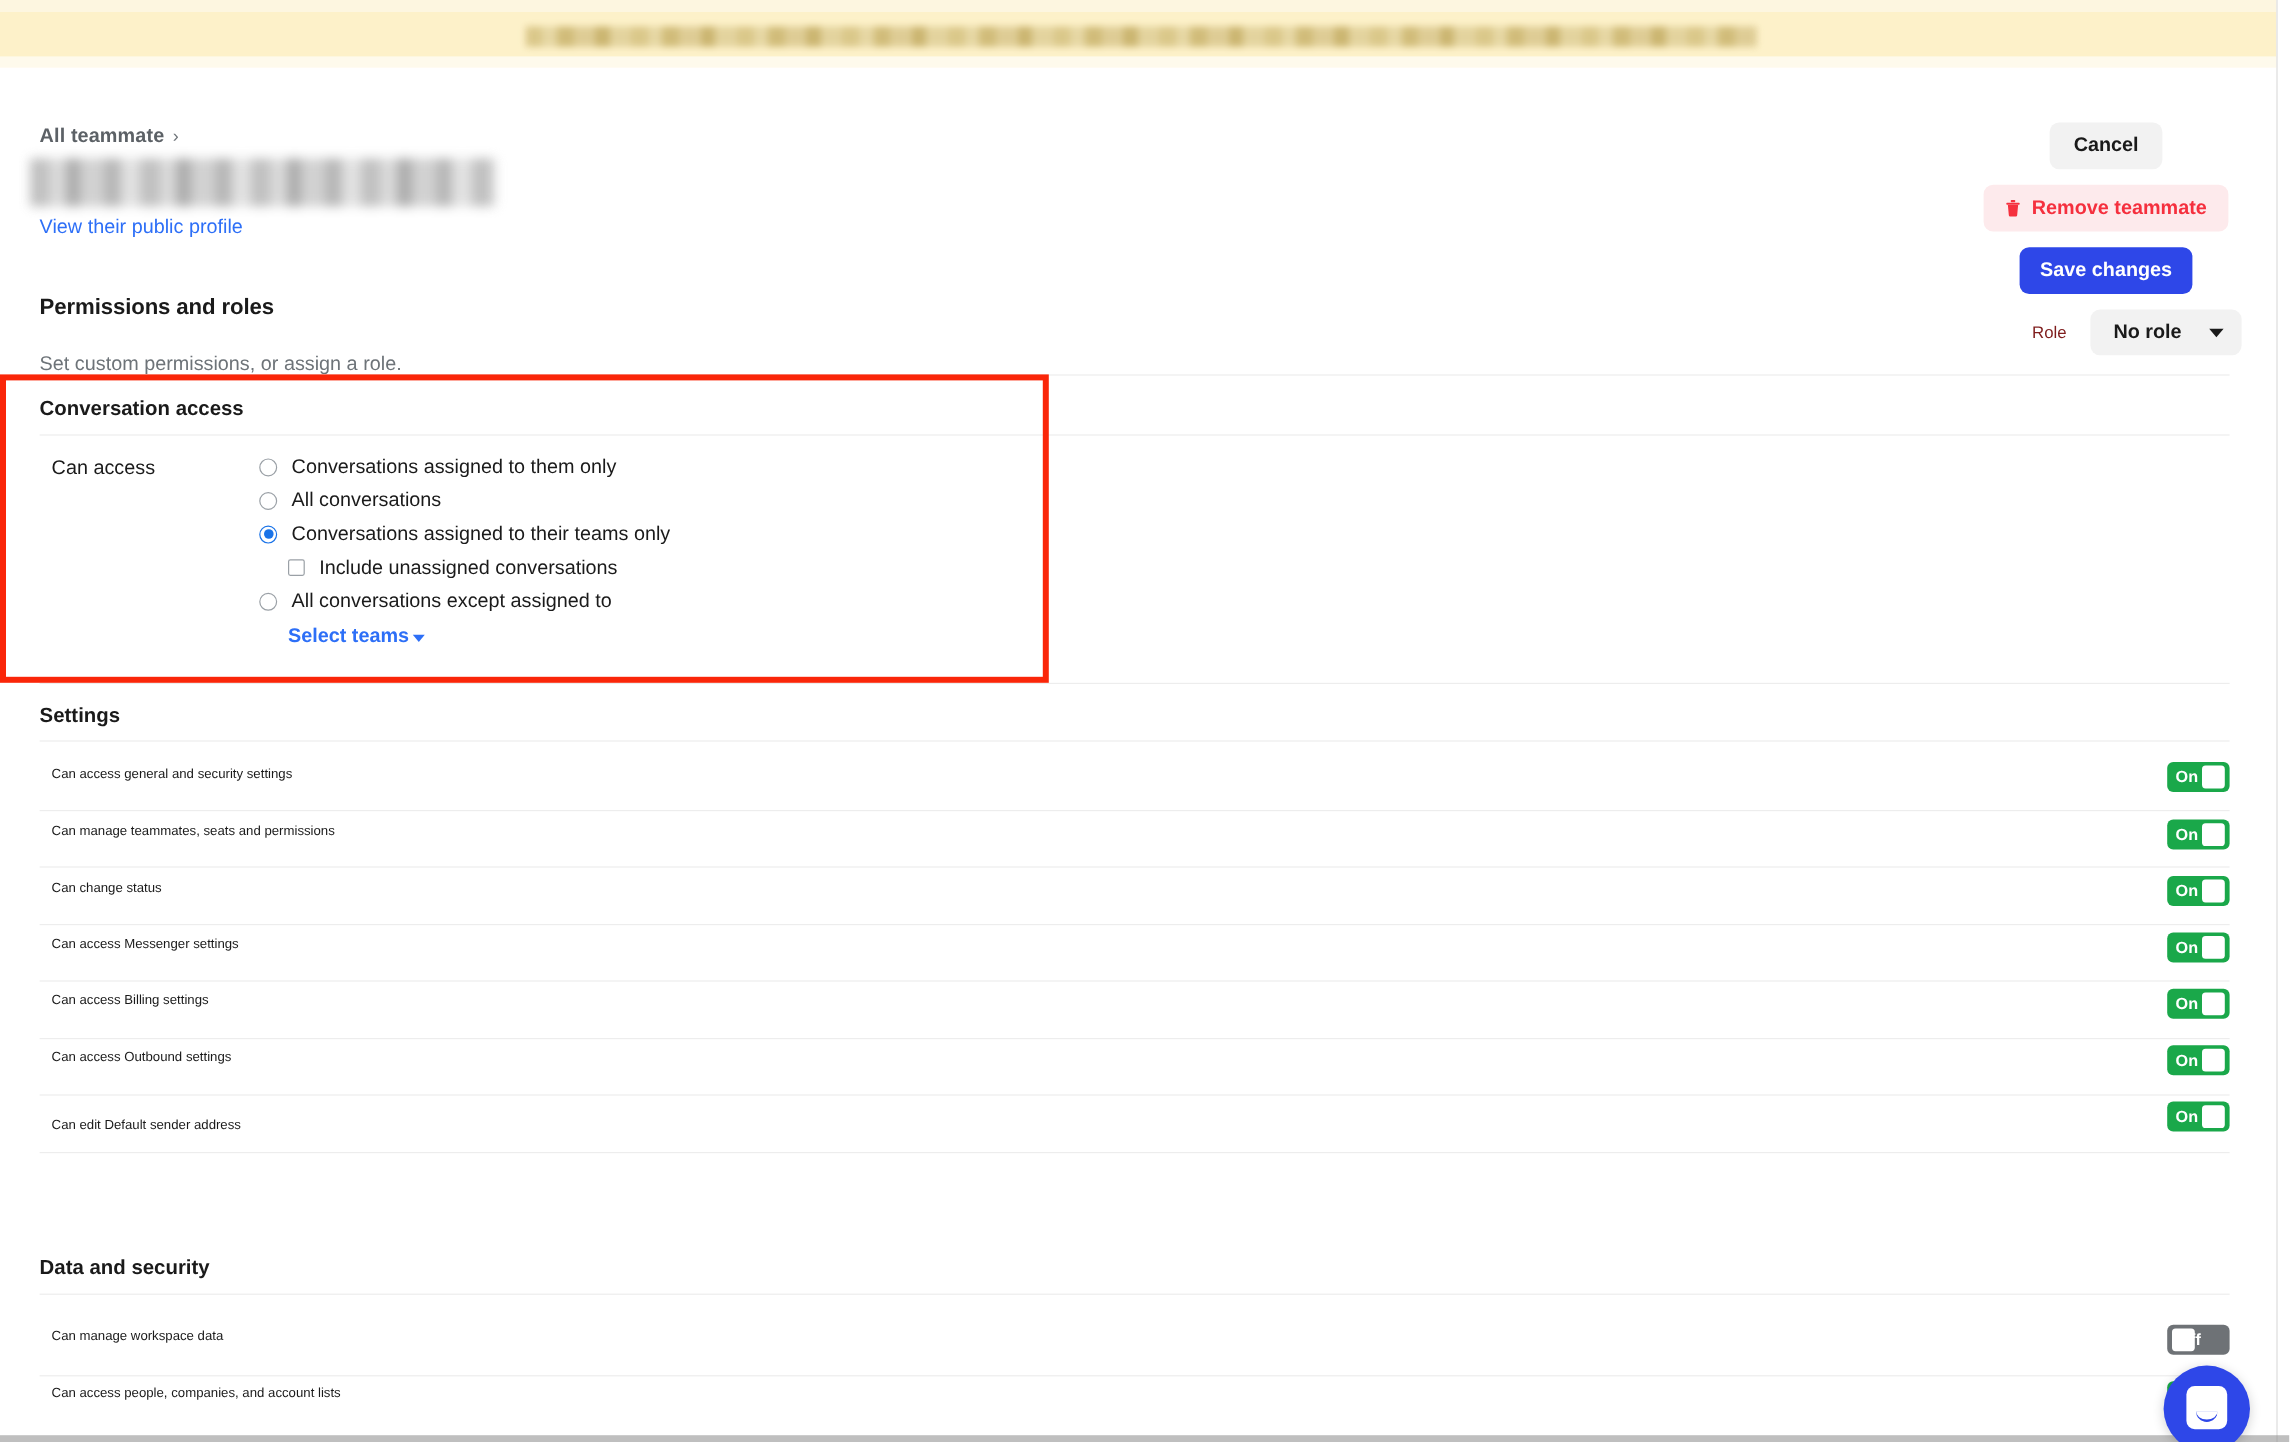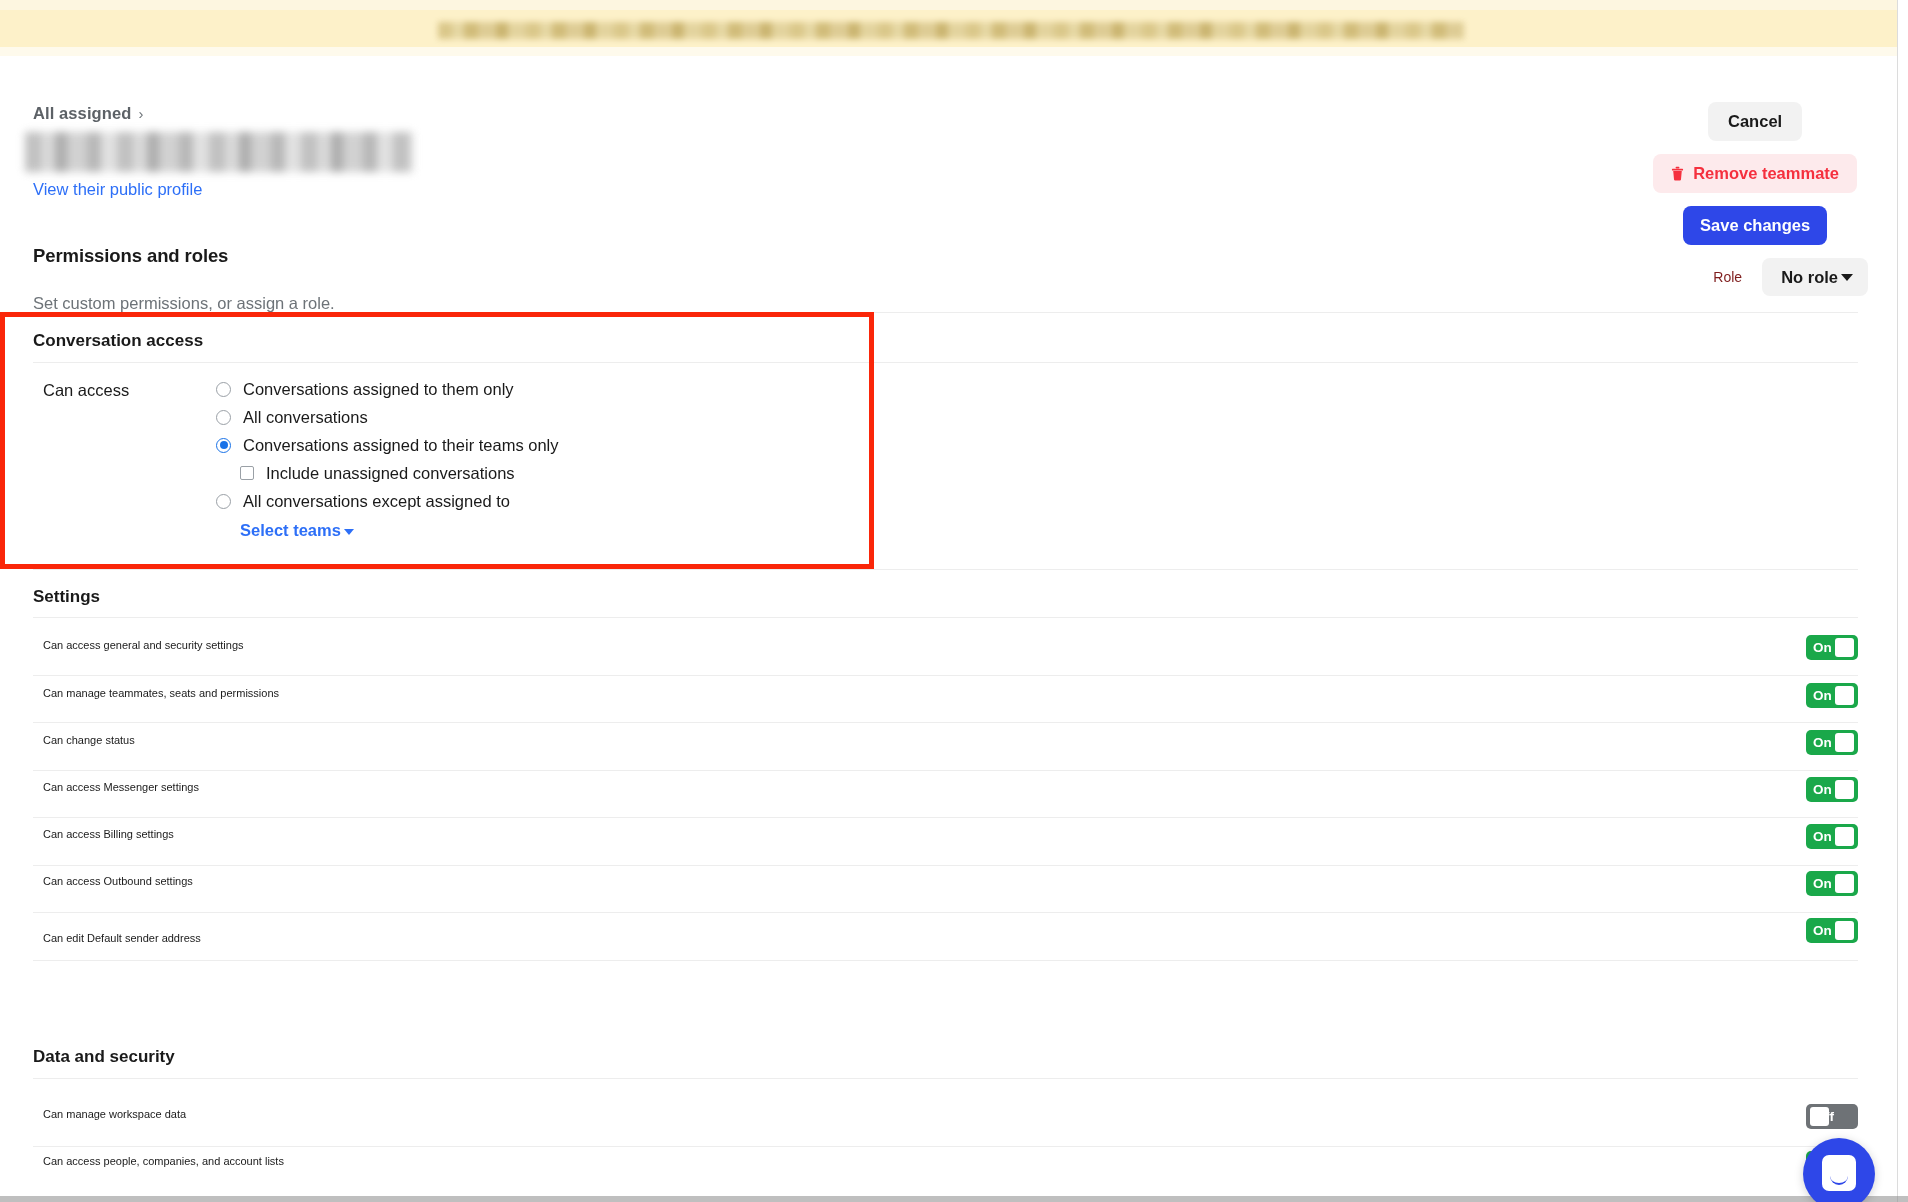--- a/index.html
+++ b/index.html
@@ -162,21 +162,21 @@
   }
   .role-label { font-size: 14px; color: #7f1d1d; }
   .role-select {
     background: #f2f2f2;
     border: none;
     border-radius: 8px;
     height: 38px;
     padding: 0 15px 0 19px;
     display: flex;
     align-items: center;
-    gap: 3px;
+    gap: 23px;
     font-size: 16.5px;
     font-weight: bold;
     color: #1a1a1a;
     cursor: pointer;
   }
   .caret-down {
     width: 0; height: 0;
     border-left: 6px solid transparent;
     border-right: 6px solid transparent;
     border-top: 7px solid #1a1a1a;
@@ -355,21 +355,21 @@
 <div id="app">
 
   <div class="banner">
     <div class="banner-fade"></div>
     <div class="banner-redacted"></div>
     <div class="banner-fade-bottom"></div>
   </div>
 
   <div class="header">
     <div class="breadcrumb">
-      <span>All assigned</span>
+      <span>All teammate</span>
       <span class="chev">›</span>
     </div>
 
     <div class="name-redacted"></div>
 
     <div class="profile-link">View their public profile</div>
 
     <div class="header-actions">
       <button class="btn btn-cancel">Cancel</button>
       <button class="btn btn-remove">

